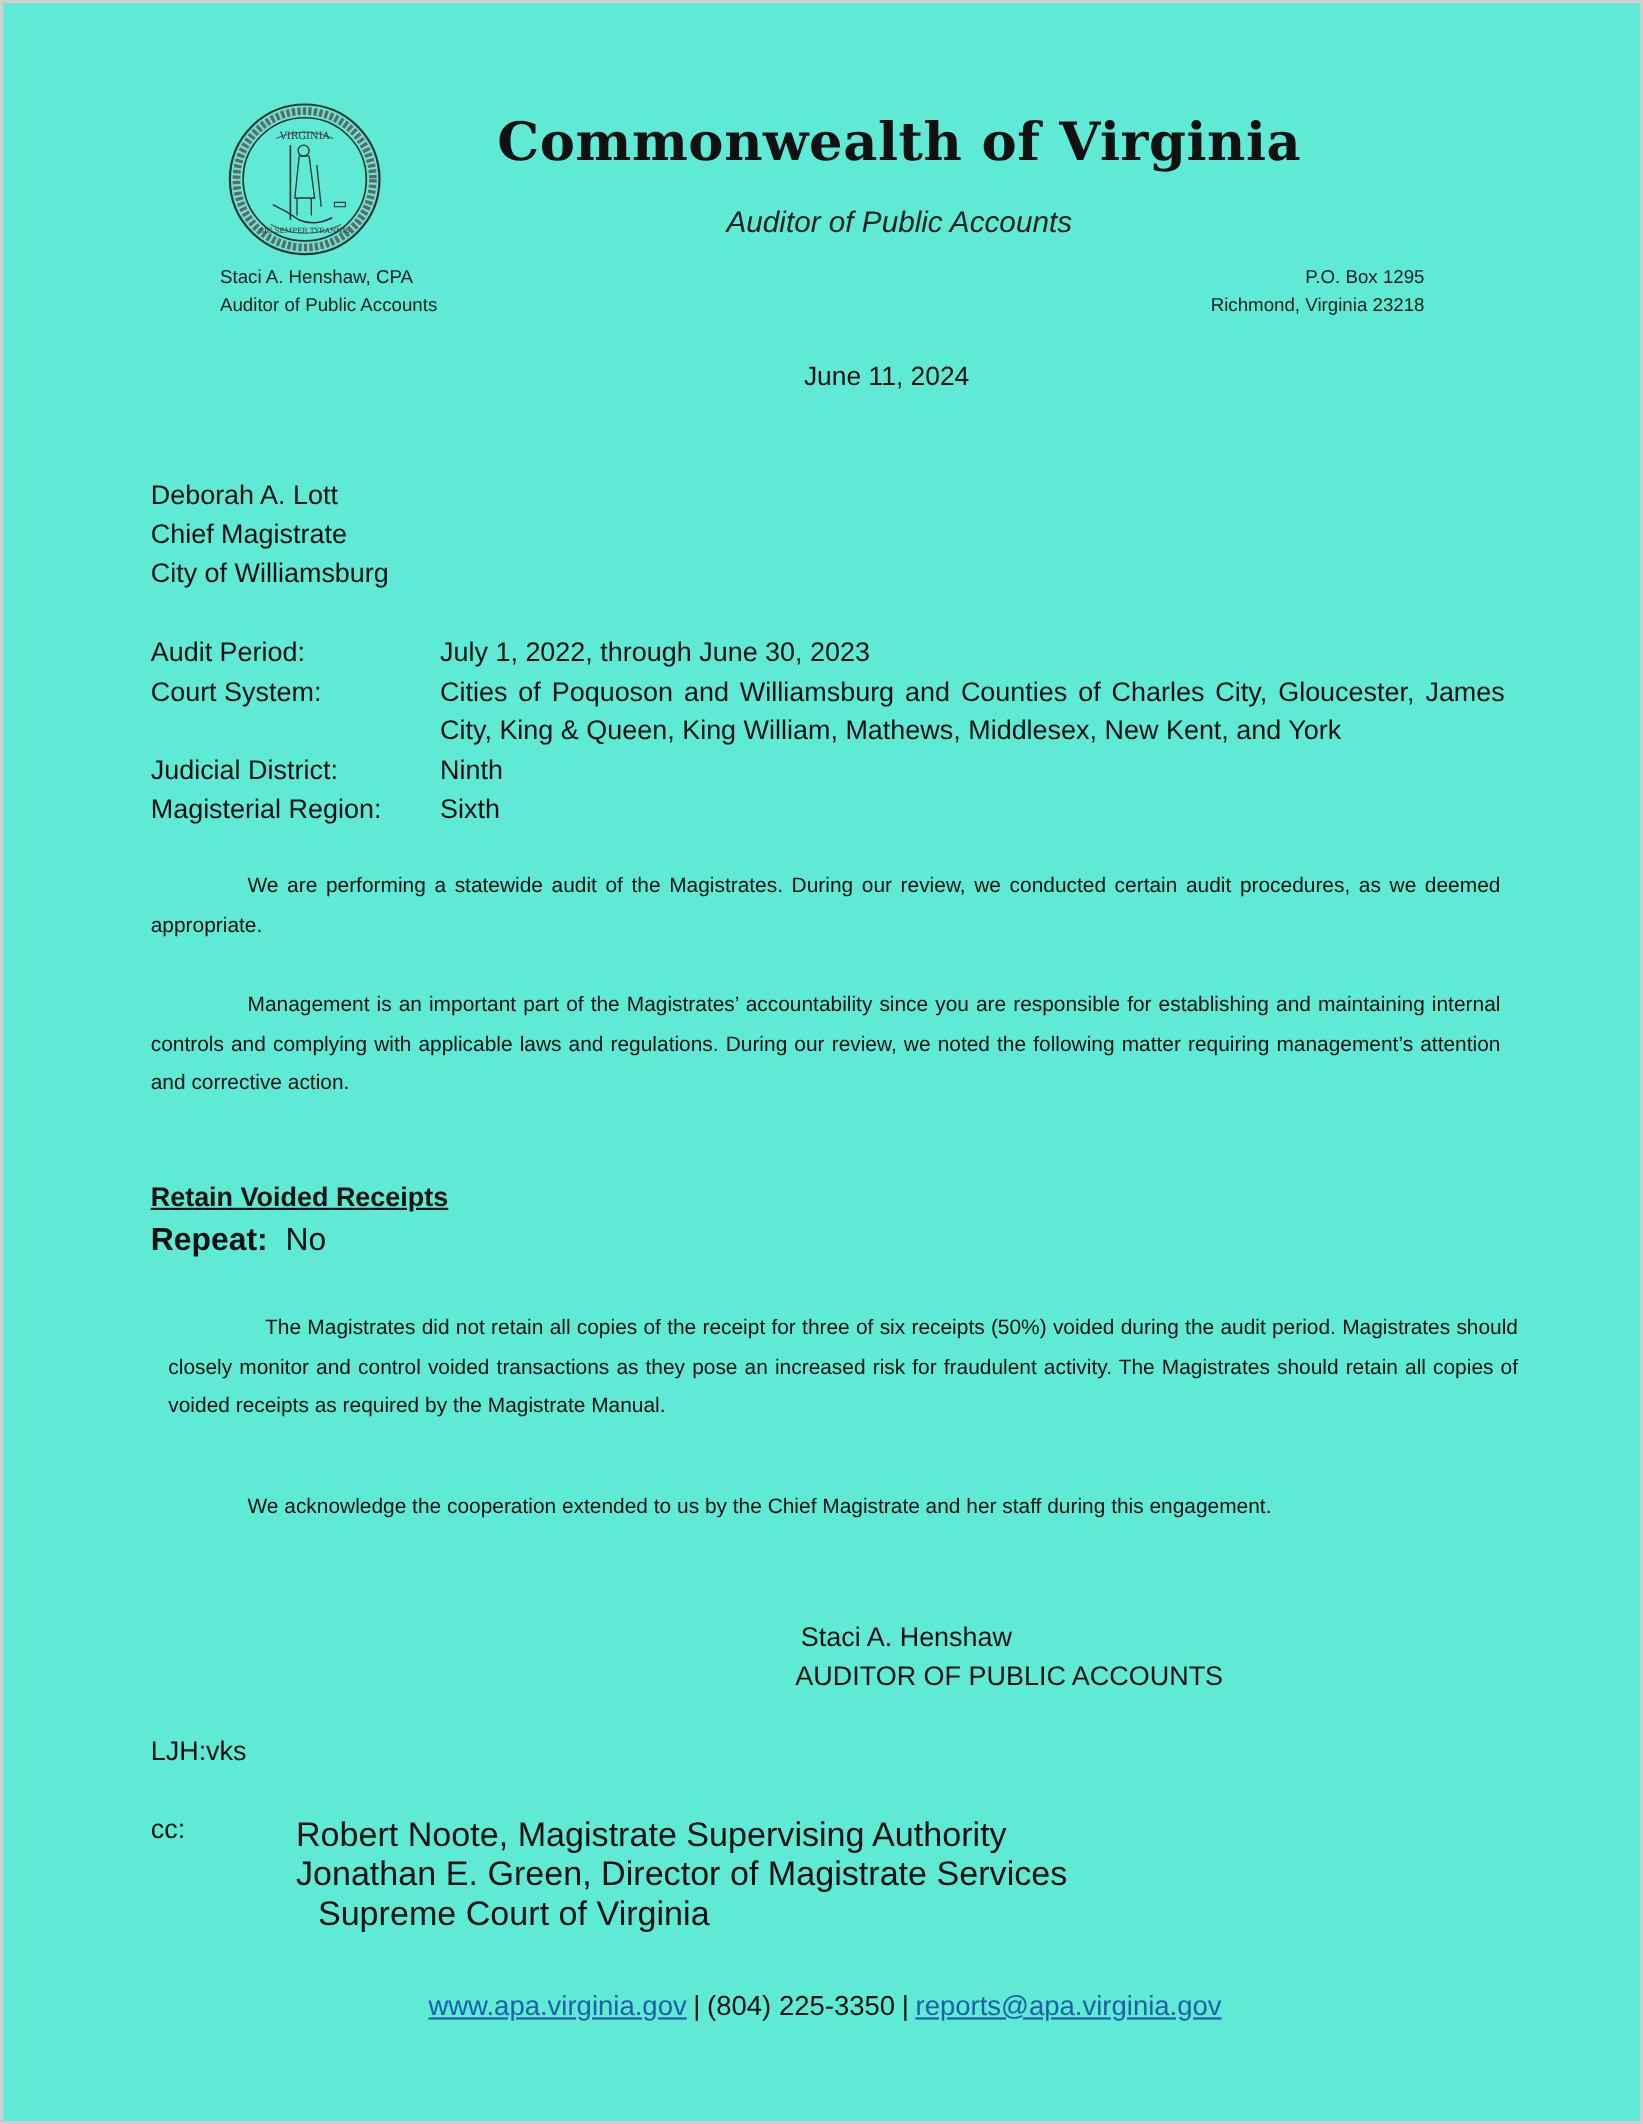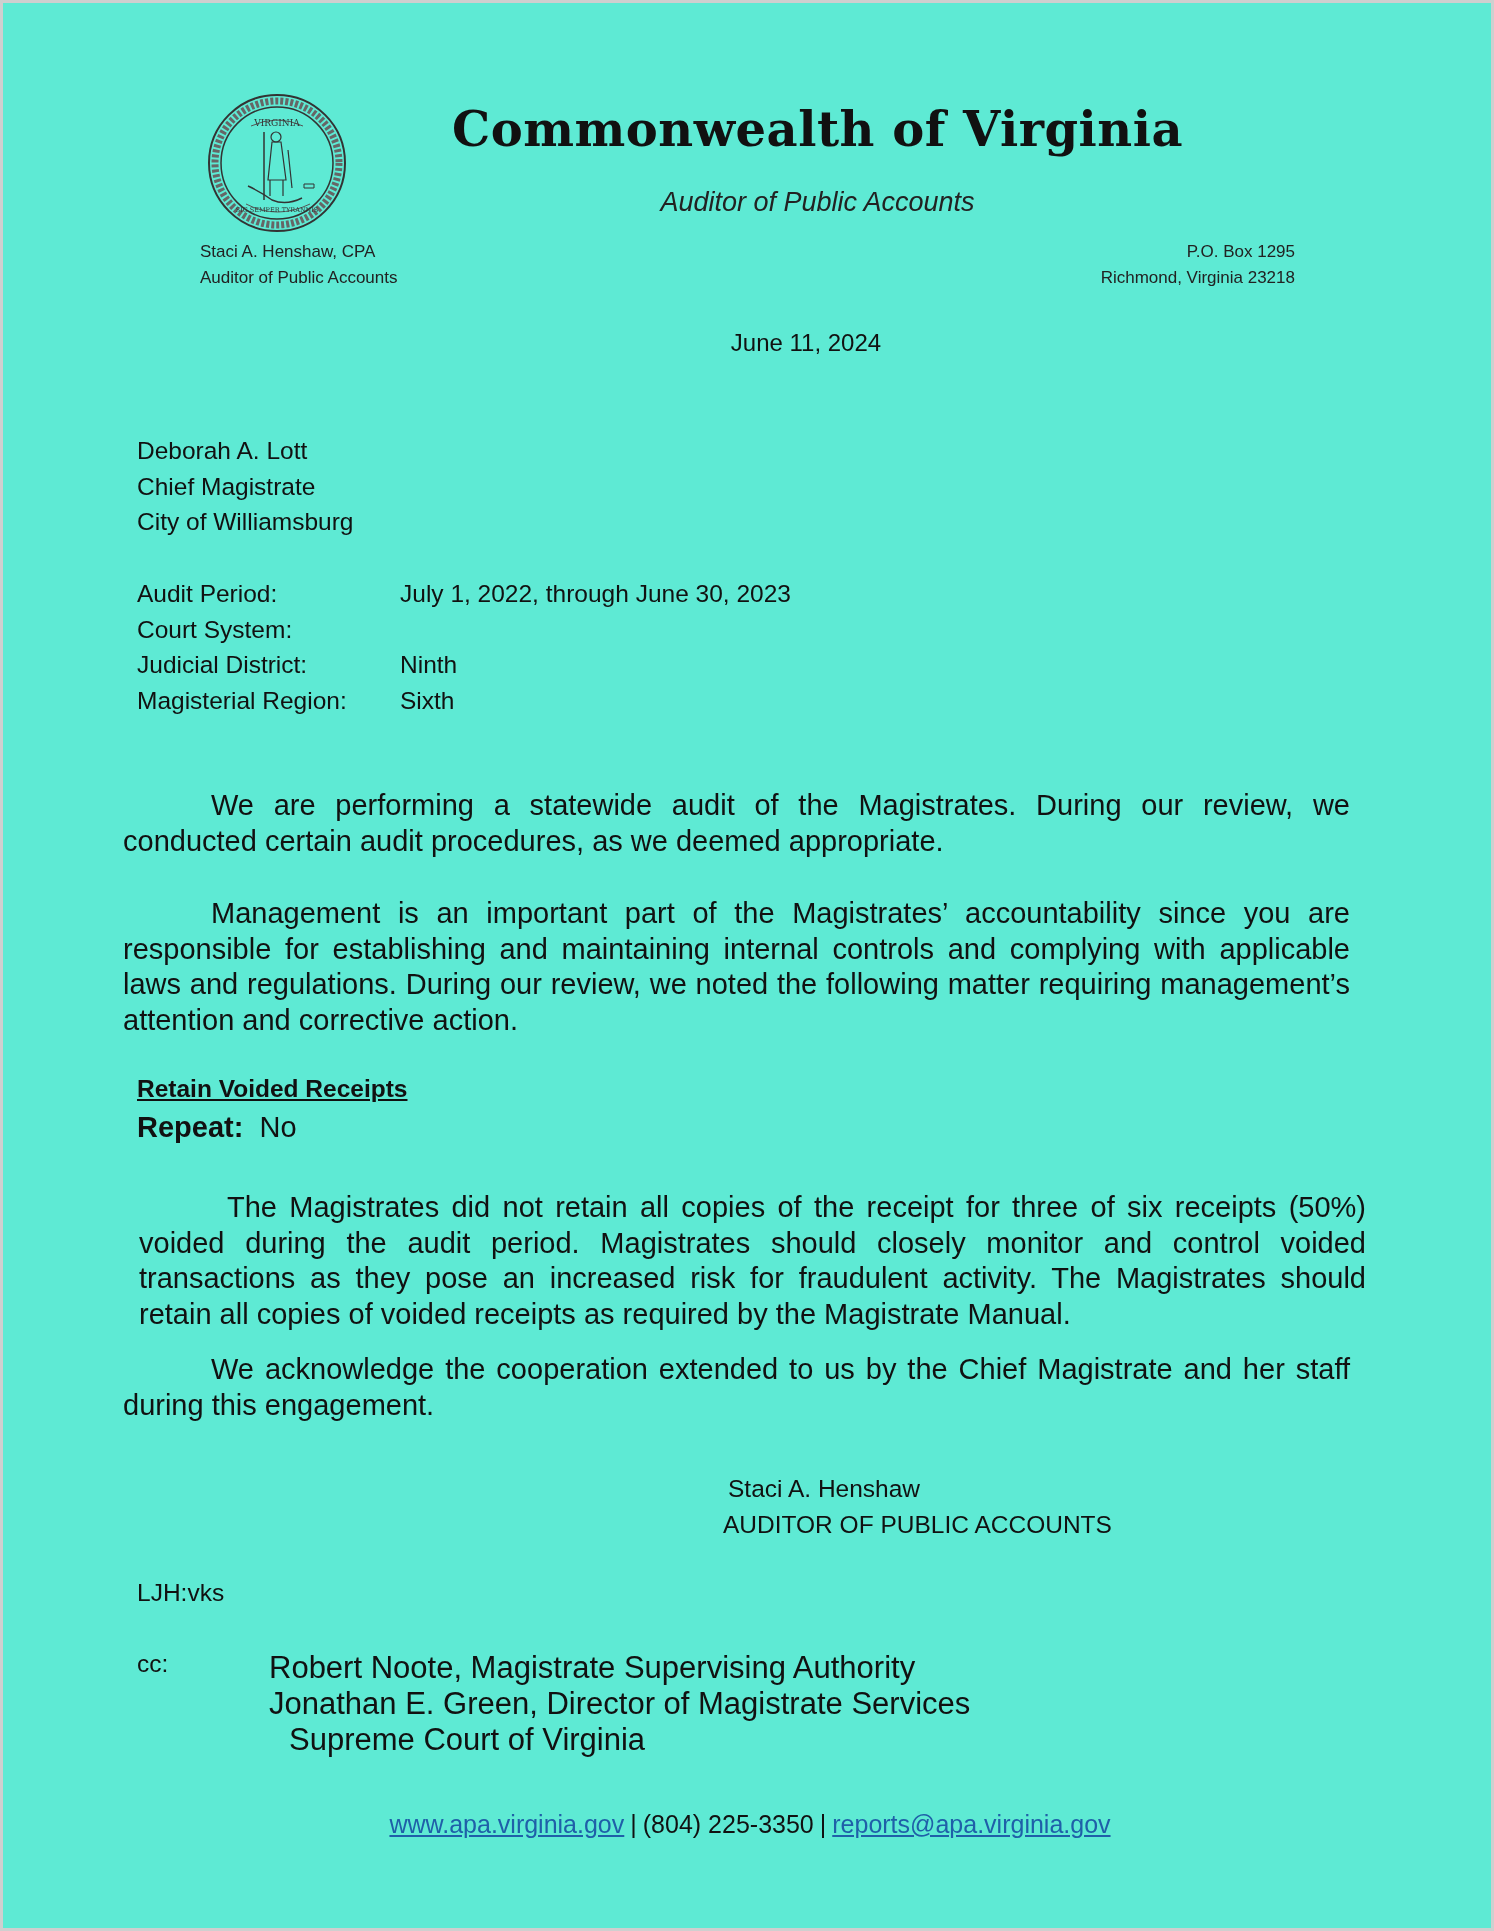--- a/index.html
+++ b/index.html
@@ -25,22 +25,22 @@
   .left-hdr { left: 197px; top: 236px; }
   .right-hdr { right: 196px; top: 236px; text-align: right; }
   .date { left: 0; width: 1494px; text-align: center; top: 326px; padding-left: 112px; box-sizing: border-box; font-size: 24px; }
   .body-text { font-size: 24.5px; line-height: 35.7px; color: #111; }
   .addr { left: 134px; top: 430px; }
   .meta { left: 134px; top: 573px; }
   .meta-row { display: flex; }
   .meta-label { width: 263px; flex: none; }
   .meta-value { width: 968px; text-align: justify; text-align-last: left; }
   .para {
-    position: absolute; left: 120px; width: 1227px; text-align: justify; white-space: normal;
-    font-size: 29px; line-height: 35.7px;
+    position: absolute; left: 134px; width: 1227px; text-align: justify; white-space: normal;
+    font-size: 19px; line-height: 35.7px;
   }
   .indent { text-indent: 88px; }
   .p1 { top: 785px; }
   .p2 { top: 893px; }
   .heading { left: 134px; top: 1072px; font-weight: bold; text-decoration: underline; font-size: 24.5px; }
   .repeat { left: 134px; top: 1108px; font-size: 29px; }
   .repeat b { font-weight: bold; }
   .p3 { top: 1171px; }
   .p4 { top: 1349px; }
   .sig { left: 725px; top: 1468px; font-size: 24.5px; line-height: 36px; }
@@ -95,20 +95,21 @@
     <div>City of Williamsburg</div>
   </div>
 
   <div class="abs body-text meta" style="white-space:normal;">
     <div class="meta-row">
       <div class="meta-label">Audit Period:</div>
       <div class="meta-value">July 1, 2022, through June 30, 2023</div>
     </div>
     <div class="meta-row">
       <div class="meta-label">Court System:</div>
+      <div class="meta-value">Cities of Poquoson and Williamsburg and Counties of Charles City, Gloucester, James City, King &amp; Queen, King William, Mathews, Middlesex, New Kent, and York</div>
     </div>
     <div class="meta-row">
       <div class="meta-label">Judicial District:</div>
       <div class="meta-value">Ninth</div>
     </div>
     <div class="meta-row">
       <div class="meta-label">Magisterial Region:</div>
       <div class="meta-value">Sixth</div>
     </div>
   </div>

